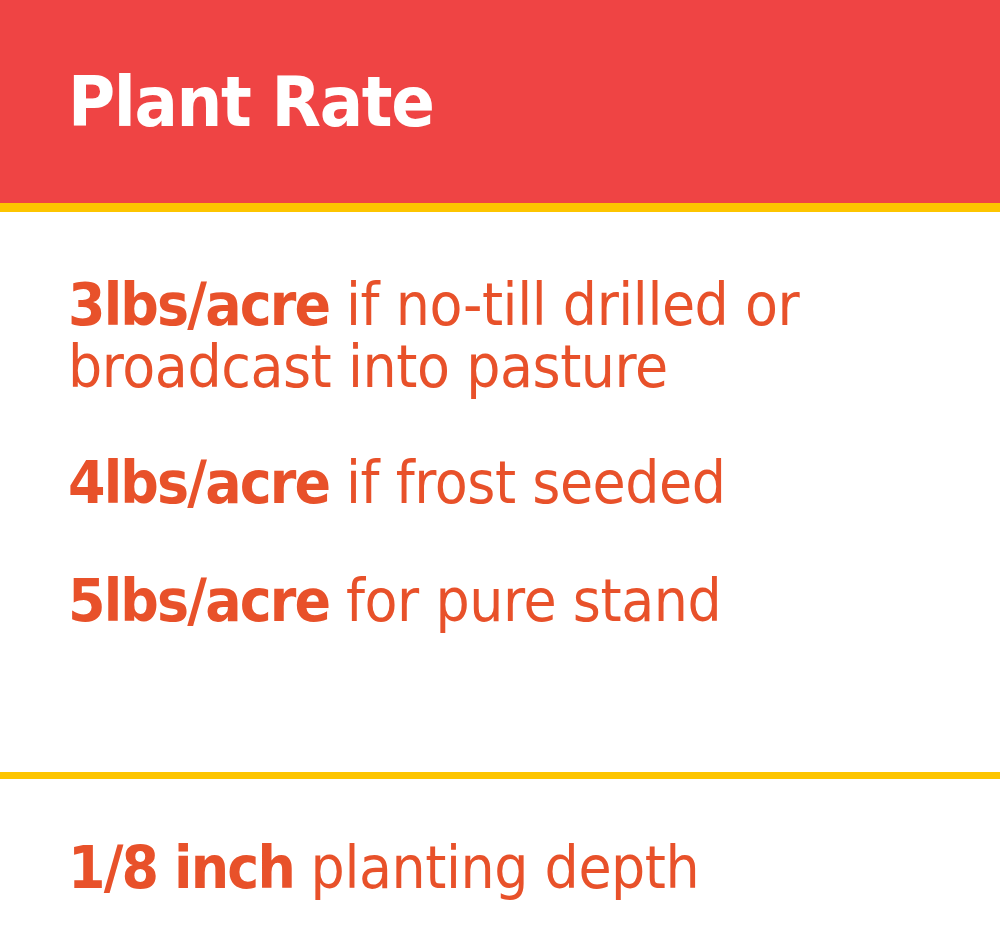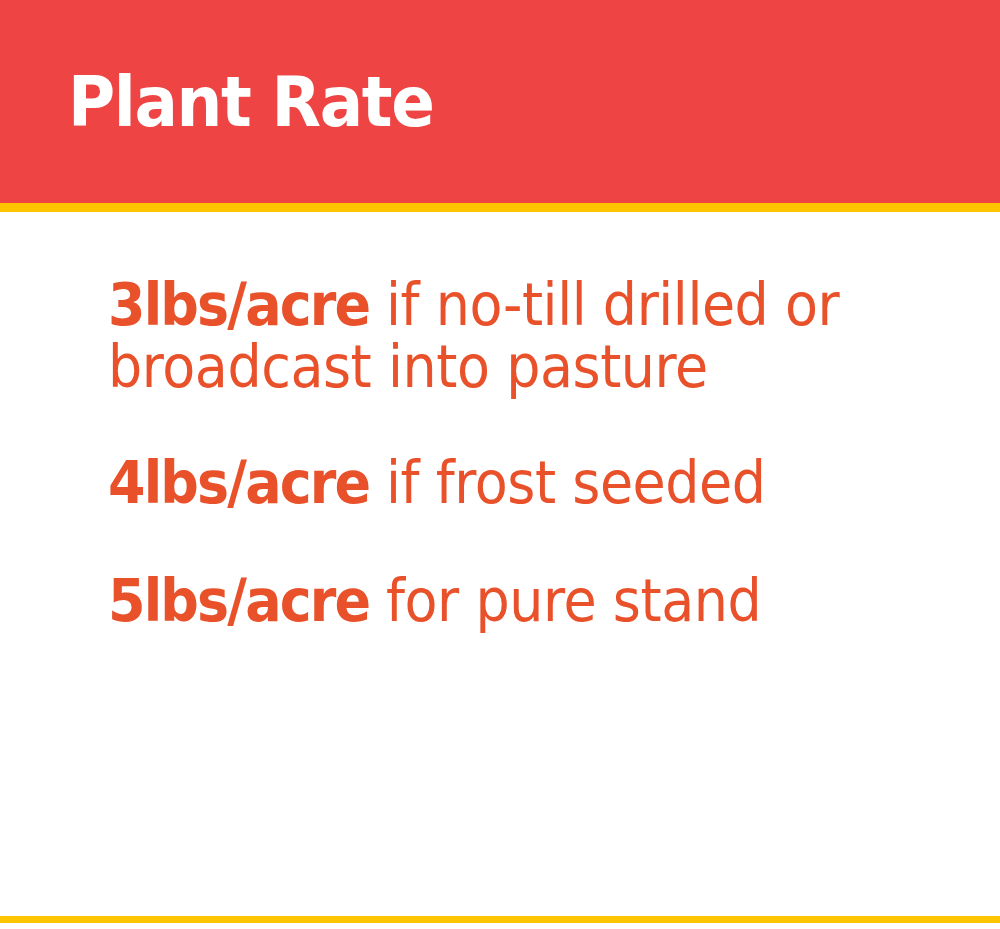--- a/index.html
+++ b/index.html
@@ -61,25 +61,24 @@
     box-sizing: border-box;
     padding-left: 68px;
     padding-right: 30px;
     flex: 1 1 auto;
     display: flex;
     flex-direction: column;
     justify-content: center;
   }
   .section-rates {
     padding-top: 6px;
-    height: 704px;
+    height: 560px;
     flex: 0 0 auto;
     justify-content: flex-start;
     padding-top: 62px;
-    margin-left: 40px;
   }
   .section-depth {
     height: 150px;
     flex: 0 0 auto;
     justify-content: center;
     padding-top: 28px;
   }
 
   .rate-line {
     color: #e8512a;
@@ -141,14 +140,19 @@
     </p>
 
     <p class="rate-line third">
       <span class="amount">5lbs/acre</span><span class="descr"> for pure stand</span>
     </p>
 
   </div>
 
   <div class="divider divider-mid"></div>
 
+  <div class="section section-depth">
+    <p class="depth-line">
+      <span class="amount">1/8 inch</span><span class="descr"> planting depth</span>
+    </p>
+  </div>
 
 </div>
 
 </body></html>

